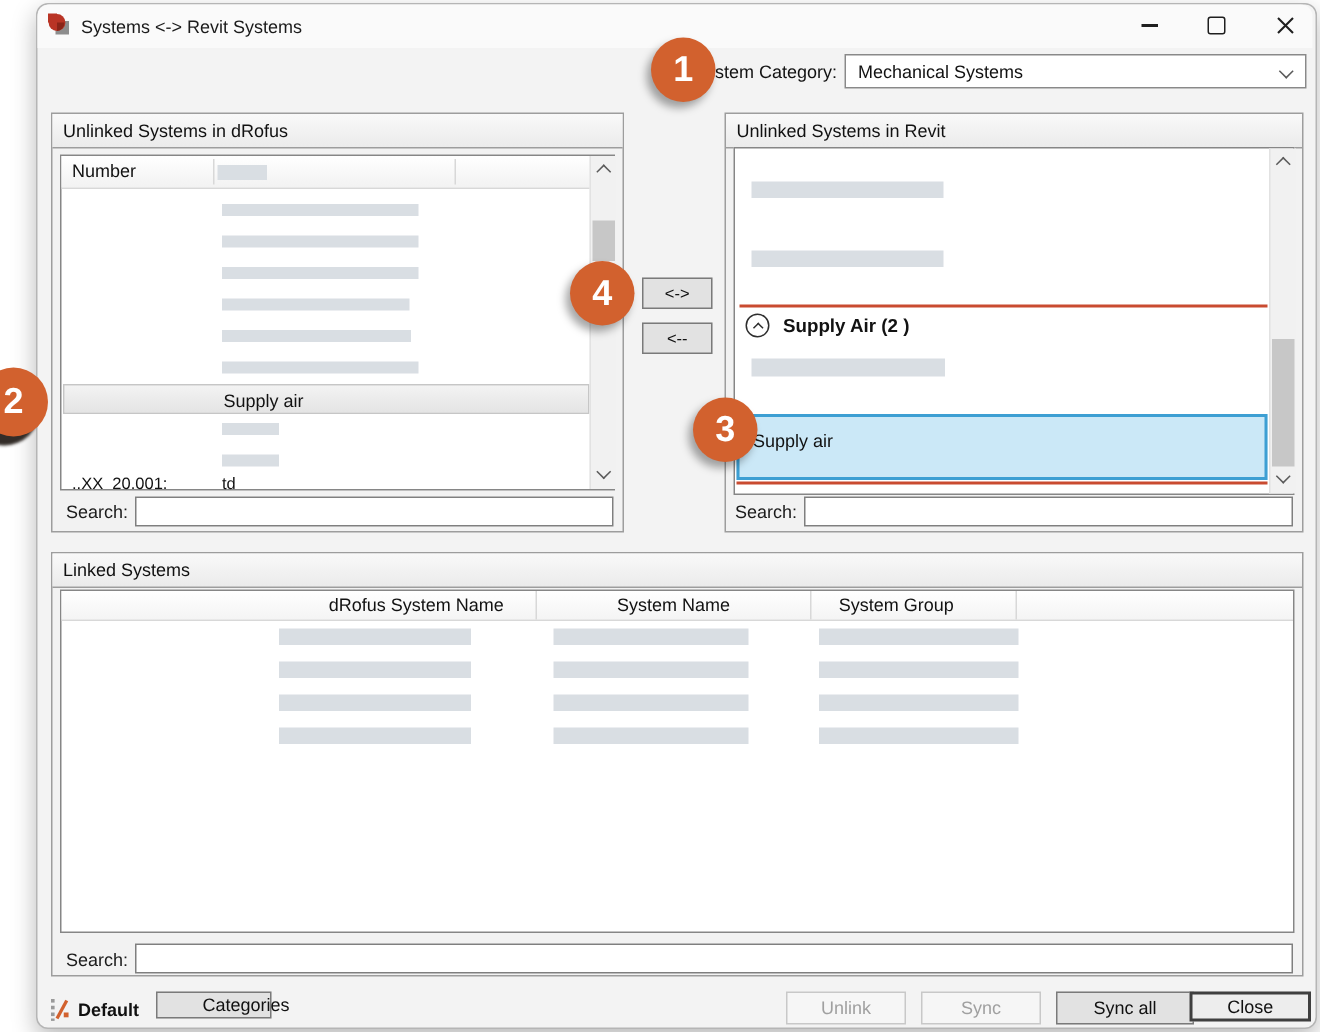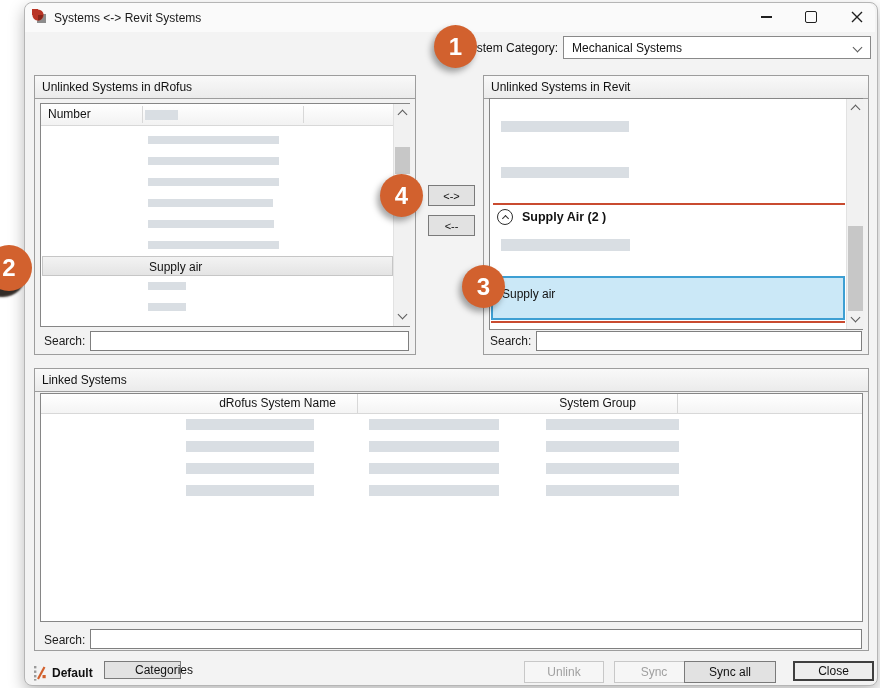--- a/index.html
+++ b/index.html
@@ -136,20 +136,24 @@
     <div class="bar" style="left:107px;top:116px;width:126px;"></div>
     <div class="bar" style="left:107px;top:137px;width:131px;"></div>
 
     <div class="sel-row" style="left:1px;top:152px;width:351px;height:20px;">
       <span class="abs" style="left:106px;top:3px;">Supply air</span>
     </div>
 
     <div class="bar" style="left:107px;top:178px;width:38px;"></div>
     <div class="bar" style="left:107px;top:199px;width:38px;"></div>
 
+    <div class="clip-row" style="left:0;top:213px;width:350px;height:10px;">
+      <span class="abs" style="left:7px;top:0;">..XX_20.001:</span>
+      <span class="abs" style="left:107px;top:0;">td</span>
+    </div>
 
     <div class="sbar" style="left:352px;">
       <span class="arr chev up" style="top:7px;"></span>
       <div class="thumb" style="top:43px;height:27px;"></div>
       <span class="arr chev down" style="bottom:8px;"></span>
     </div>
   </div>
 
   <div class="search-label" style="left:44px;top:334px;">Search:</div>
   <input class="search-input" style="left: 90px; top: 331px; width: 319px;">
@@ -193,20 +197,21 @@
   <div class="search-label" style="left:490px;top:334px;">Search:</div>
   <input class="search-input" style="left: 536px; top: 331px; width: 326px;">
 
   <div class="group" style="left:34px;top:368px;width:835px;height:283px;">
     <div class="group-hd">Linked Systems</div>
   </div>
 
   <div class="listbox" style="left:40px;top:393px;width:823px;height:229px;">
     <div class="thead" style="height:19px;background:linear-gradient(#ffffff,#f4f4f4);">
       <span class="lhead-cell" style="left:157px;width:160px;">dRofus System Name</span>
+      <span class="lhead-cell" style="left:317px;width:183px;">System Name</span>
       <span class="lhead-cell" style="left:477px;width:160px;">System Group</span>
       <span class="lhead-cell" style="left:660px;width:161px;border-right:none;"></span>
     </div>
 
     <div>
       <div class="bar bar11" style="left:145px;top:25px;width:128px;"></div>
       <div class="bar bar11" style="left:328px;top:25px;width:130px;"></div>
       <div class="bar bar11" style="left:505px;top:25px;width:133px;"></div>
     </div>
     <div>
@@ -239,16 +244,16 @@
       </g>
       <path d="M5 14 L11.5 2" stroke="#d2612e" stroke-width="2.2"></path>
       <rect x="9.5" y="10" width="3.2" height="3.2" fill="#d2612e"></rect>
     </svg>
   </div>
   <div class="footer-default">Default</div>
 
   <div class="btn" style="left:104px;top:661px;width:77px;height:18px;padding-left:43px;">Categories</div>
   <div class="btn disabled" style="left:524px;top:661px;width:80px;height:22px;">Unlink</div>
   <div class="btn disabled" style="left:614px;top:661px;width:80px;height:22px;">Sync</div>
-  <div class="btn" style="left:684px;top:661px;width:92px;height:22px;">Sync all</div>
+  <div class="btn" style="left:704px;top:661px;width:92px;height:22px;">Sync all</div>
   <div class="btn default-btn" style="left:793px;top:661px;width:81px;height:20px;">Close</div>
 
 </div>
 
 </body></html>

